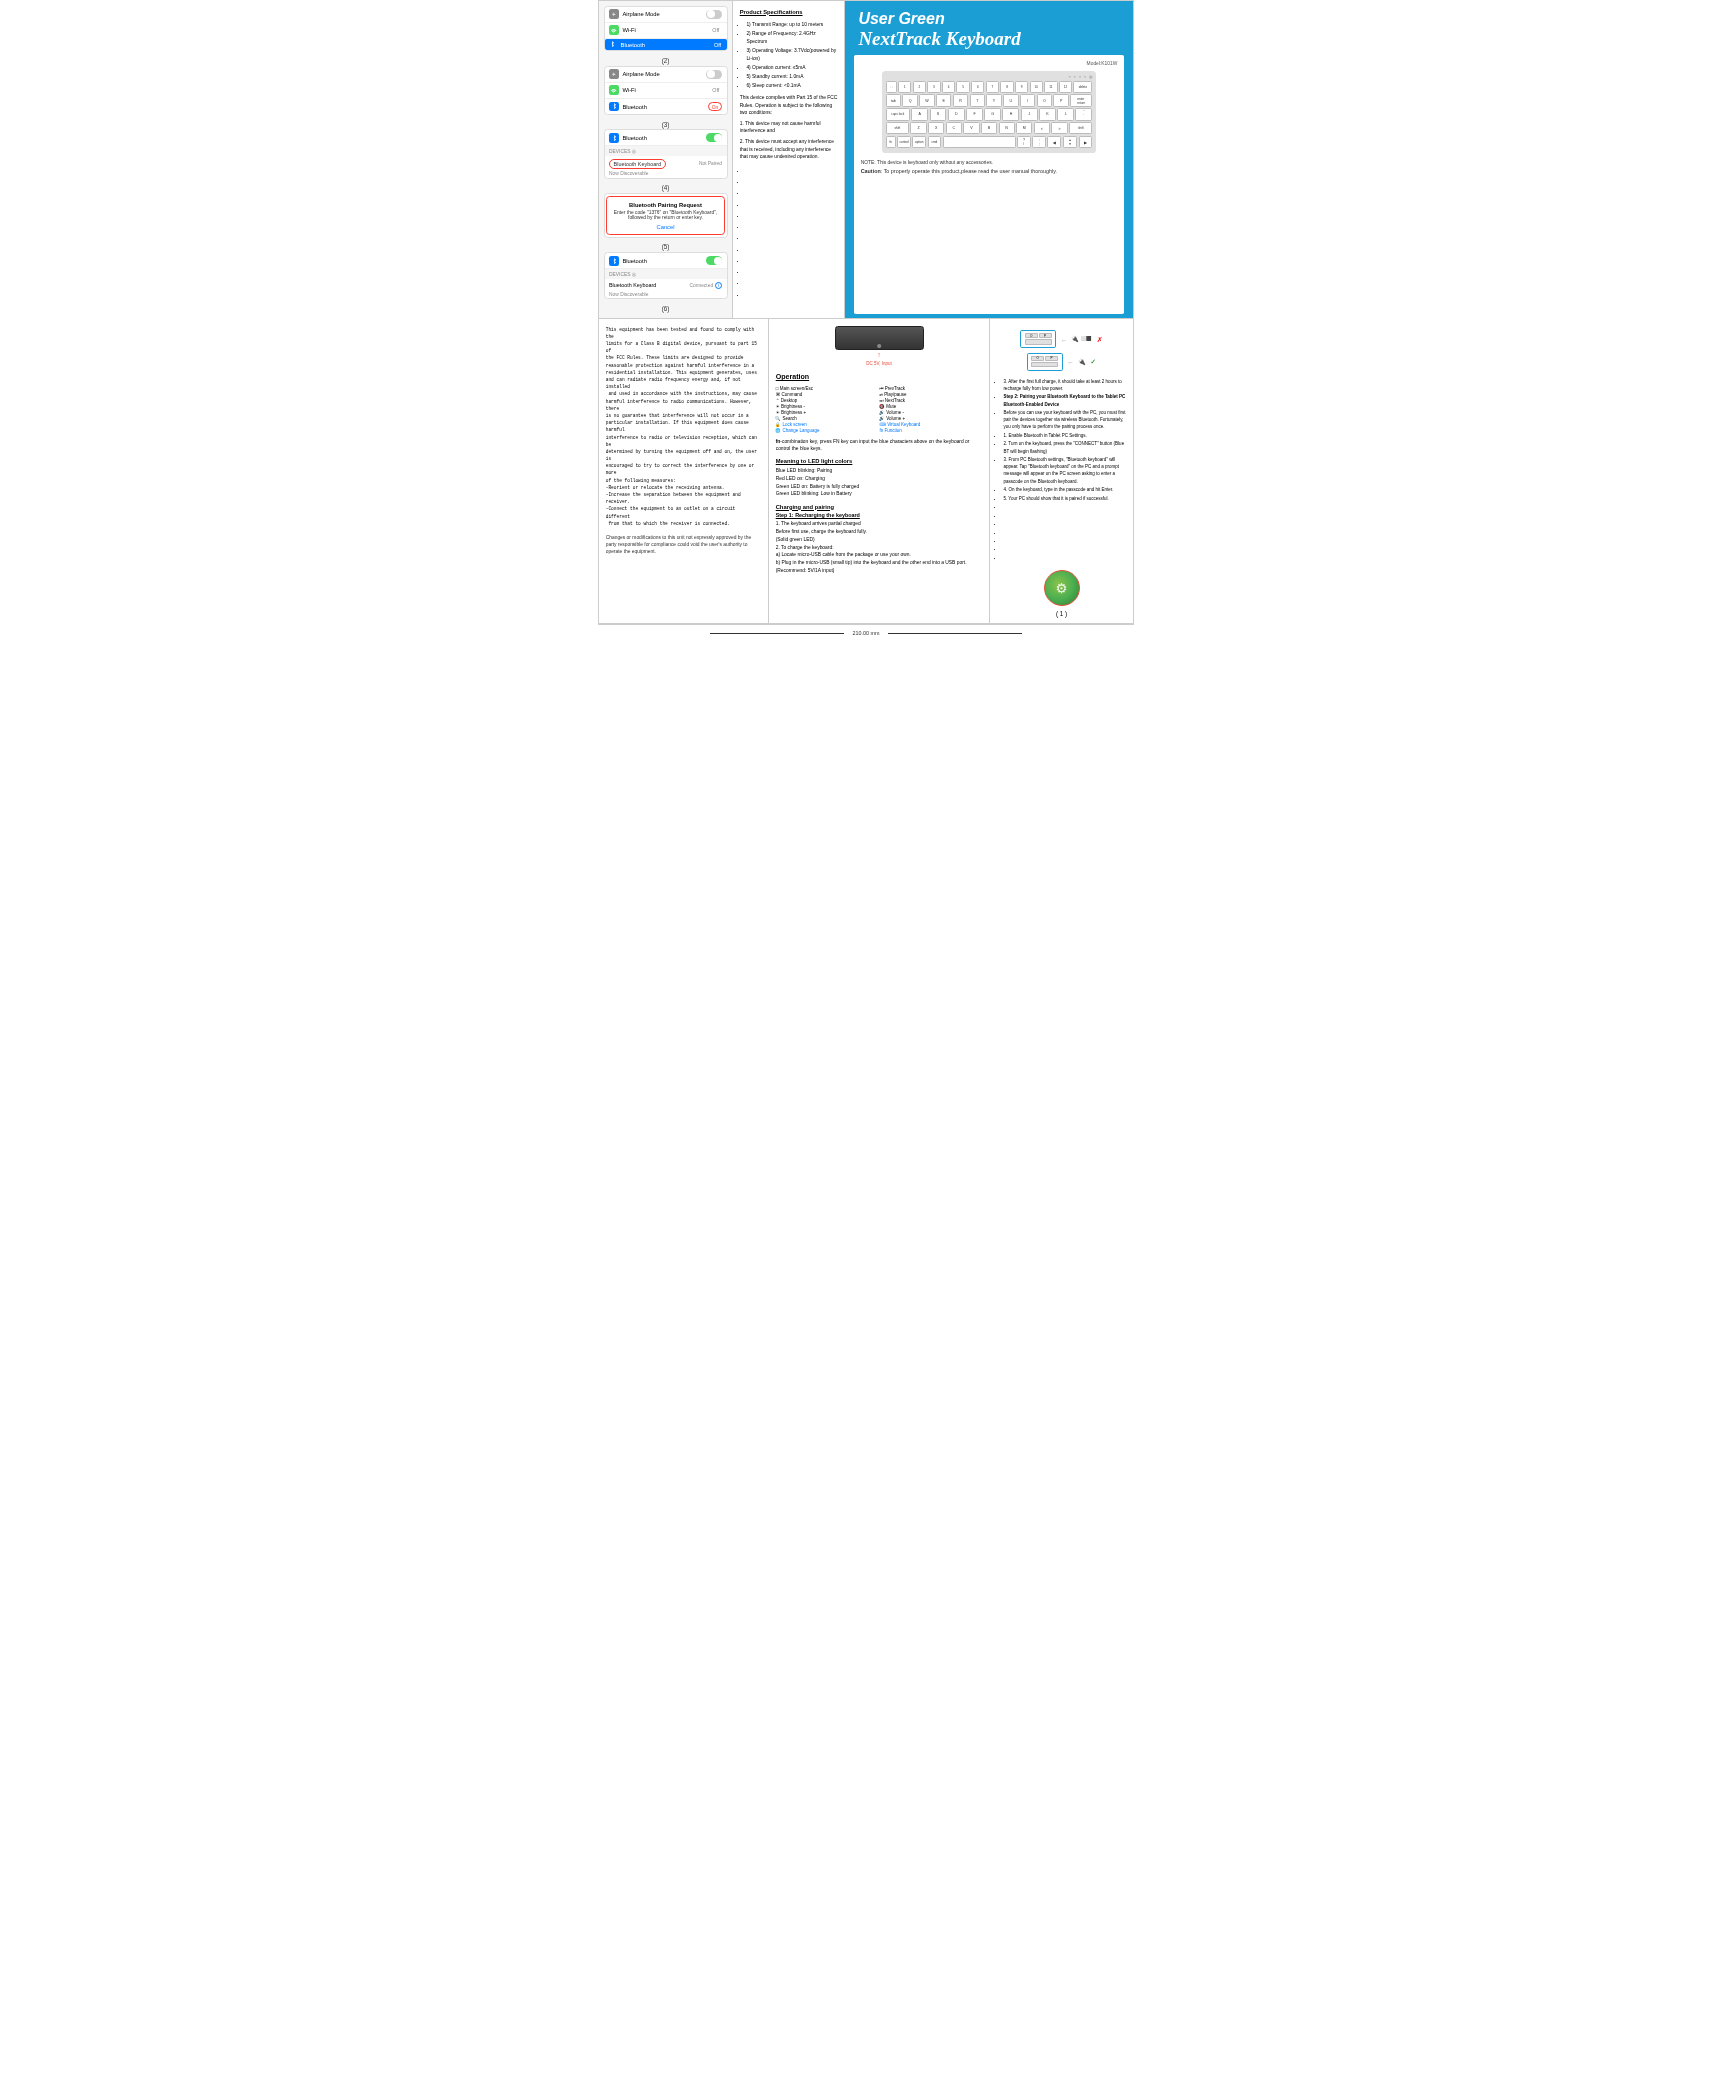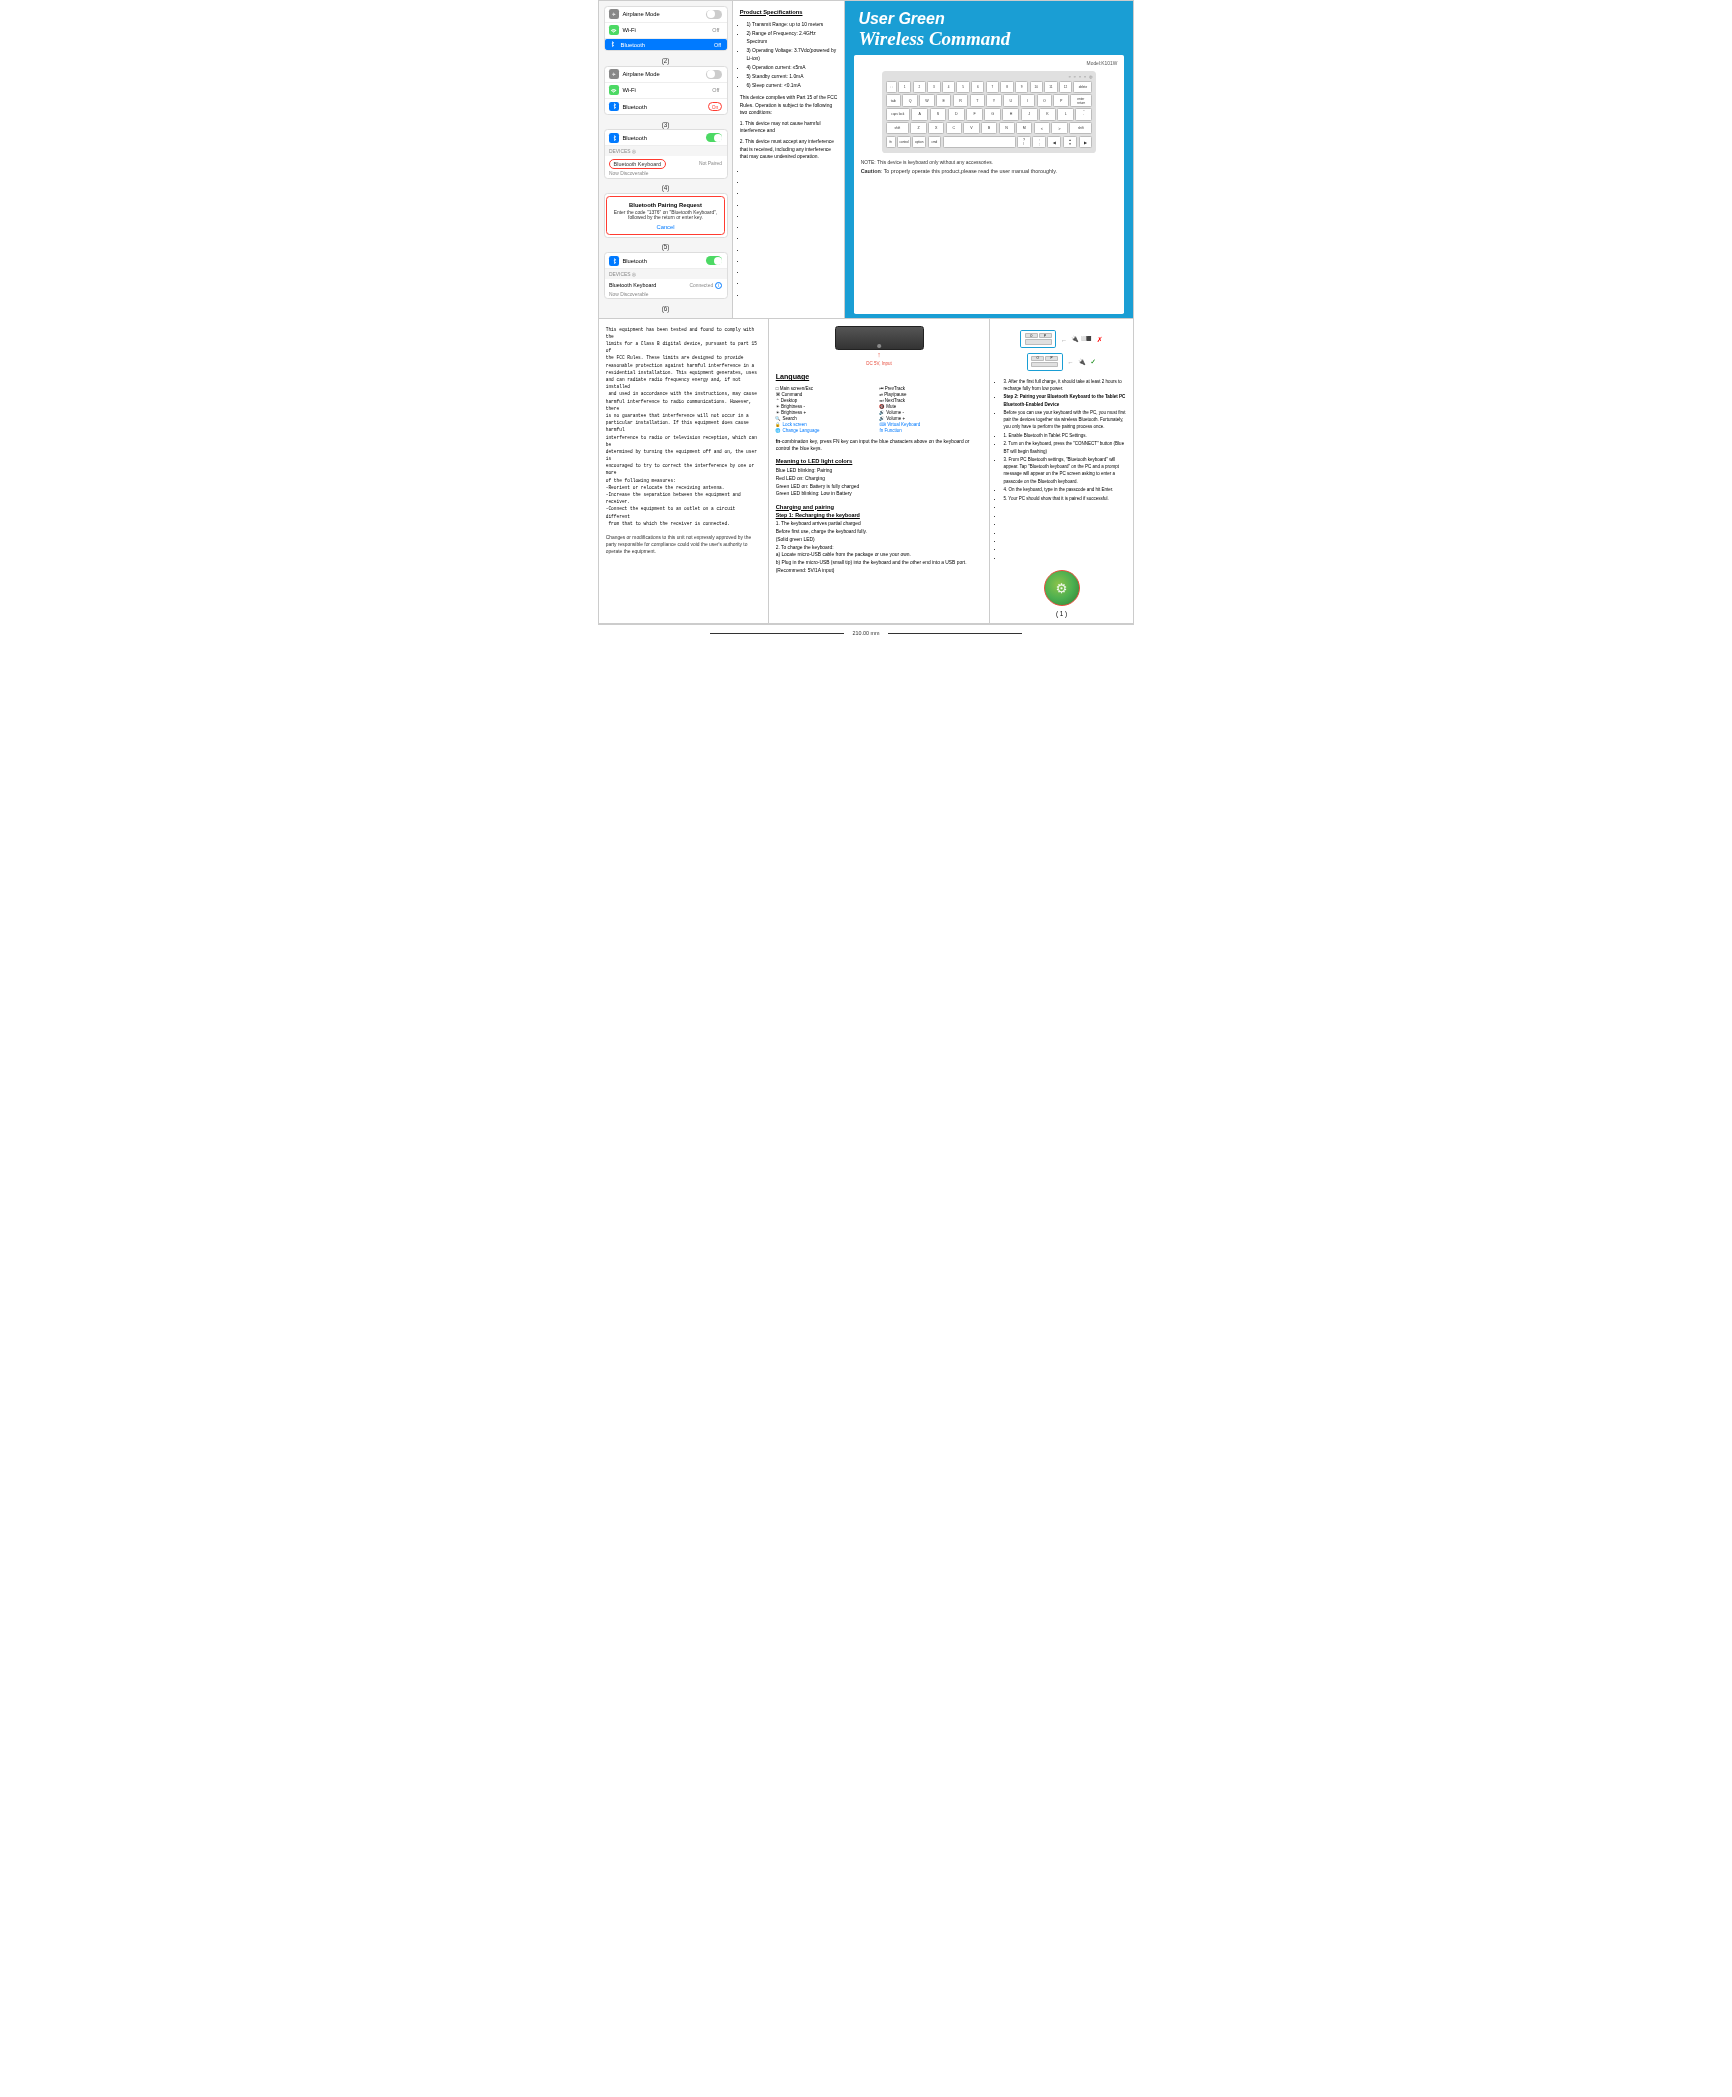--- a/index.html
+++ b/index.html
@@ -643,21 +643,21 @@
         <li></li>
         <li></li>
         <li></li>
       </ul>
     </div>
   </div>
 
   <div class="right-panel">
     <div class="user-guide-header">
       <div class="user-guide-title">User Green</div>
-      <div class="wireless-keyboard-title">Wireless Command</div>
+      <div class="wireless-keyboard-title">NextTrack Keyboard</div>
     </div>
 
     <div class="keyboard-display-area">
       <div class="model-number">Model:K101W</div>
 
       <div class="keyboard-svg-container">
         <div class="keyboard-body">
 
           <div class="keyboard-row">
             <div style="flex:8;"></div>
@@ -789,21 +789,21 @@
           <div style="width:89px; height:24.6px; background: linear-gradient(180deg, #555 0%, #333 100%); border-radius:2.7px; border:0.4px solid #222; position:relative; display:flex; align-items:center; justify-content:center;">
             <div style="position:absolute; bottom:1.3px; left:50%; transform:translateX(-50%); width:3.6px; height:3.6px; background:#888; border-radius:50%;"></div>
           </div>
           <div style="display:flex; flex-direction:column; align-items:center; margin-top:0.9px;">
             <span class="arrow-up">↑</span>
             <span class="dc-input-label">DC 5V, Input</span>
           </div>
         </div>
       </div>
 
-      <h3 class="overview-title">Language</h3>
+      <h3 class="overview-title">Operation</h3>
 
       <div style="display:grid; grid-template-columns:1fr 1fr; gap:0.9px; margin-bottom:5.4px; font-size:4.5px;">
         <div>□ Main screen/Esc</div>
         <div>⏮ PrevTrack</div>
         <div>⌘ Command</div>
         <div>⏯ Play/pause</div>
         <div>⌃ Desktop</div>
         <div>⏭ NextTrack</div>
         <div>☀ Brightness -</div>
         <div>🔇 Mute</div>

